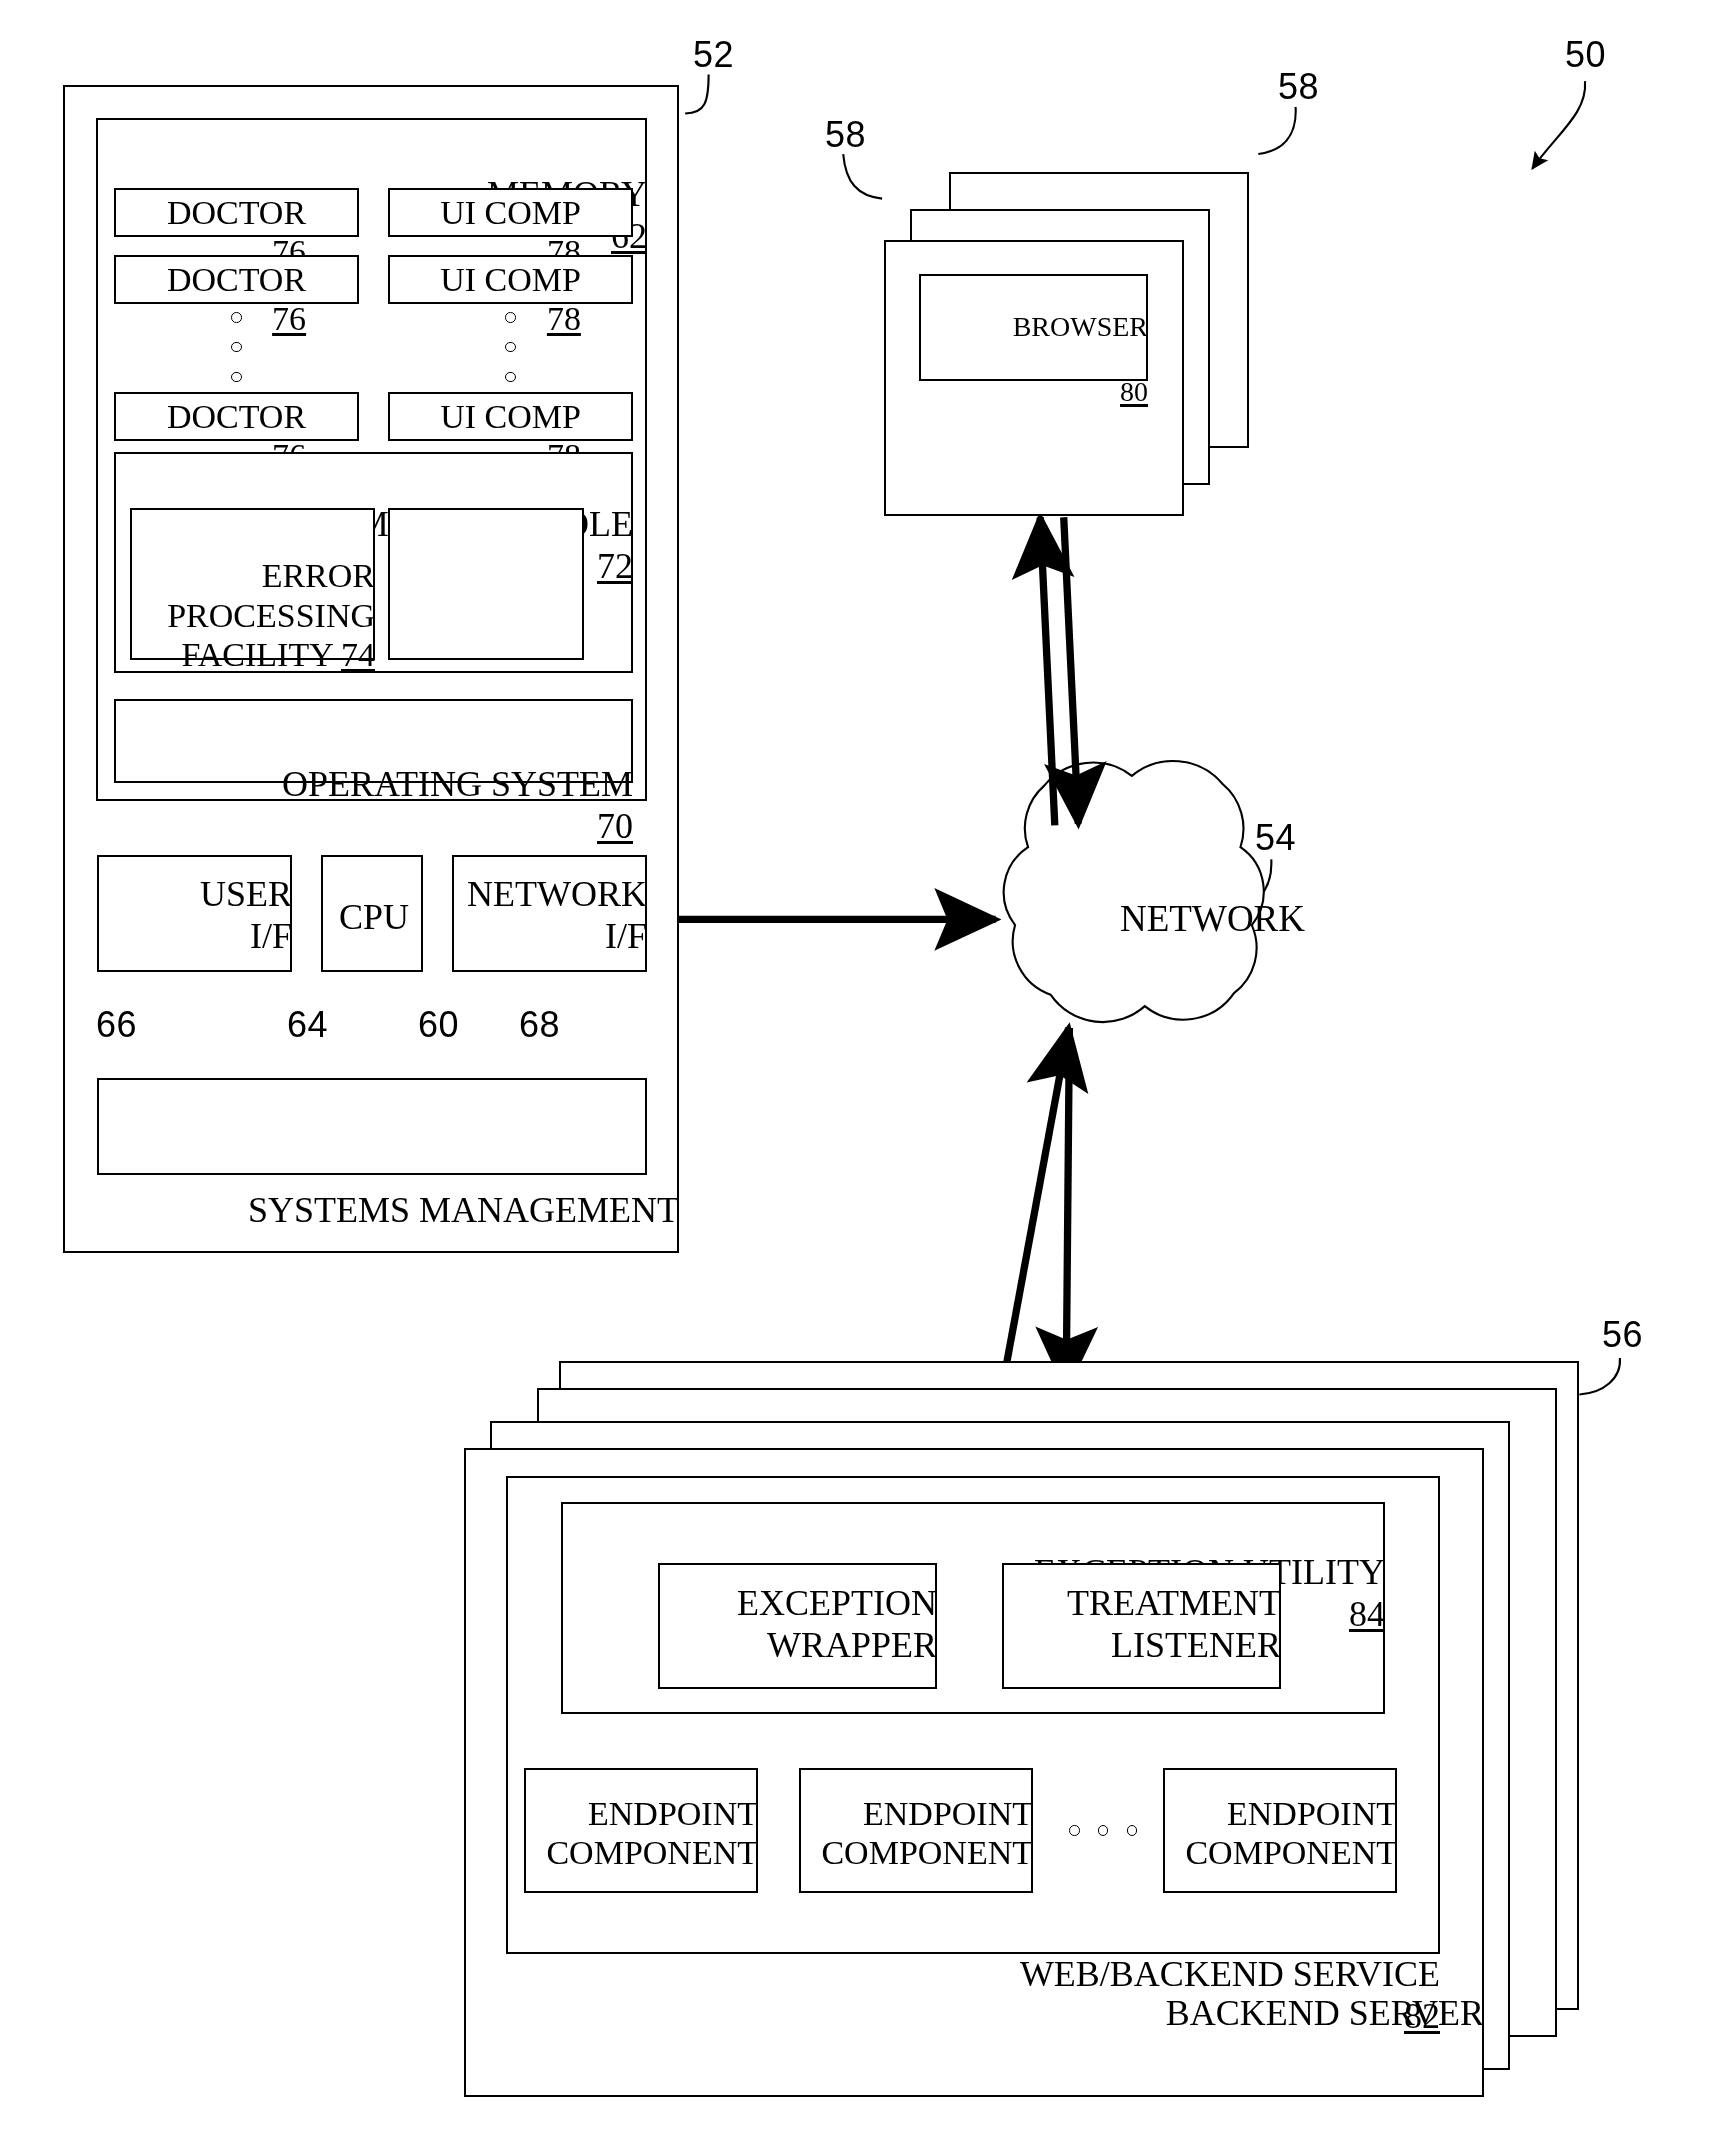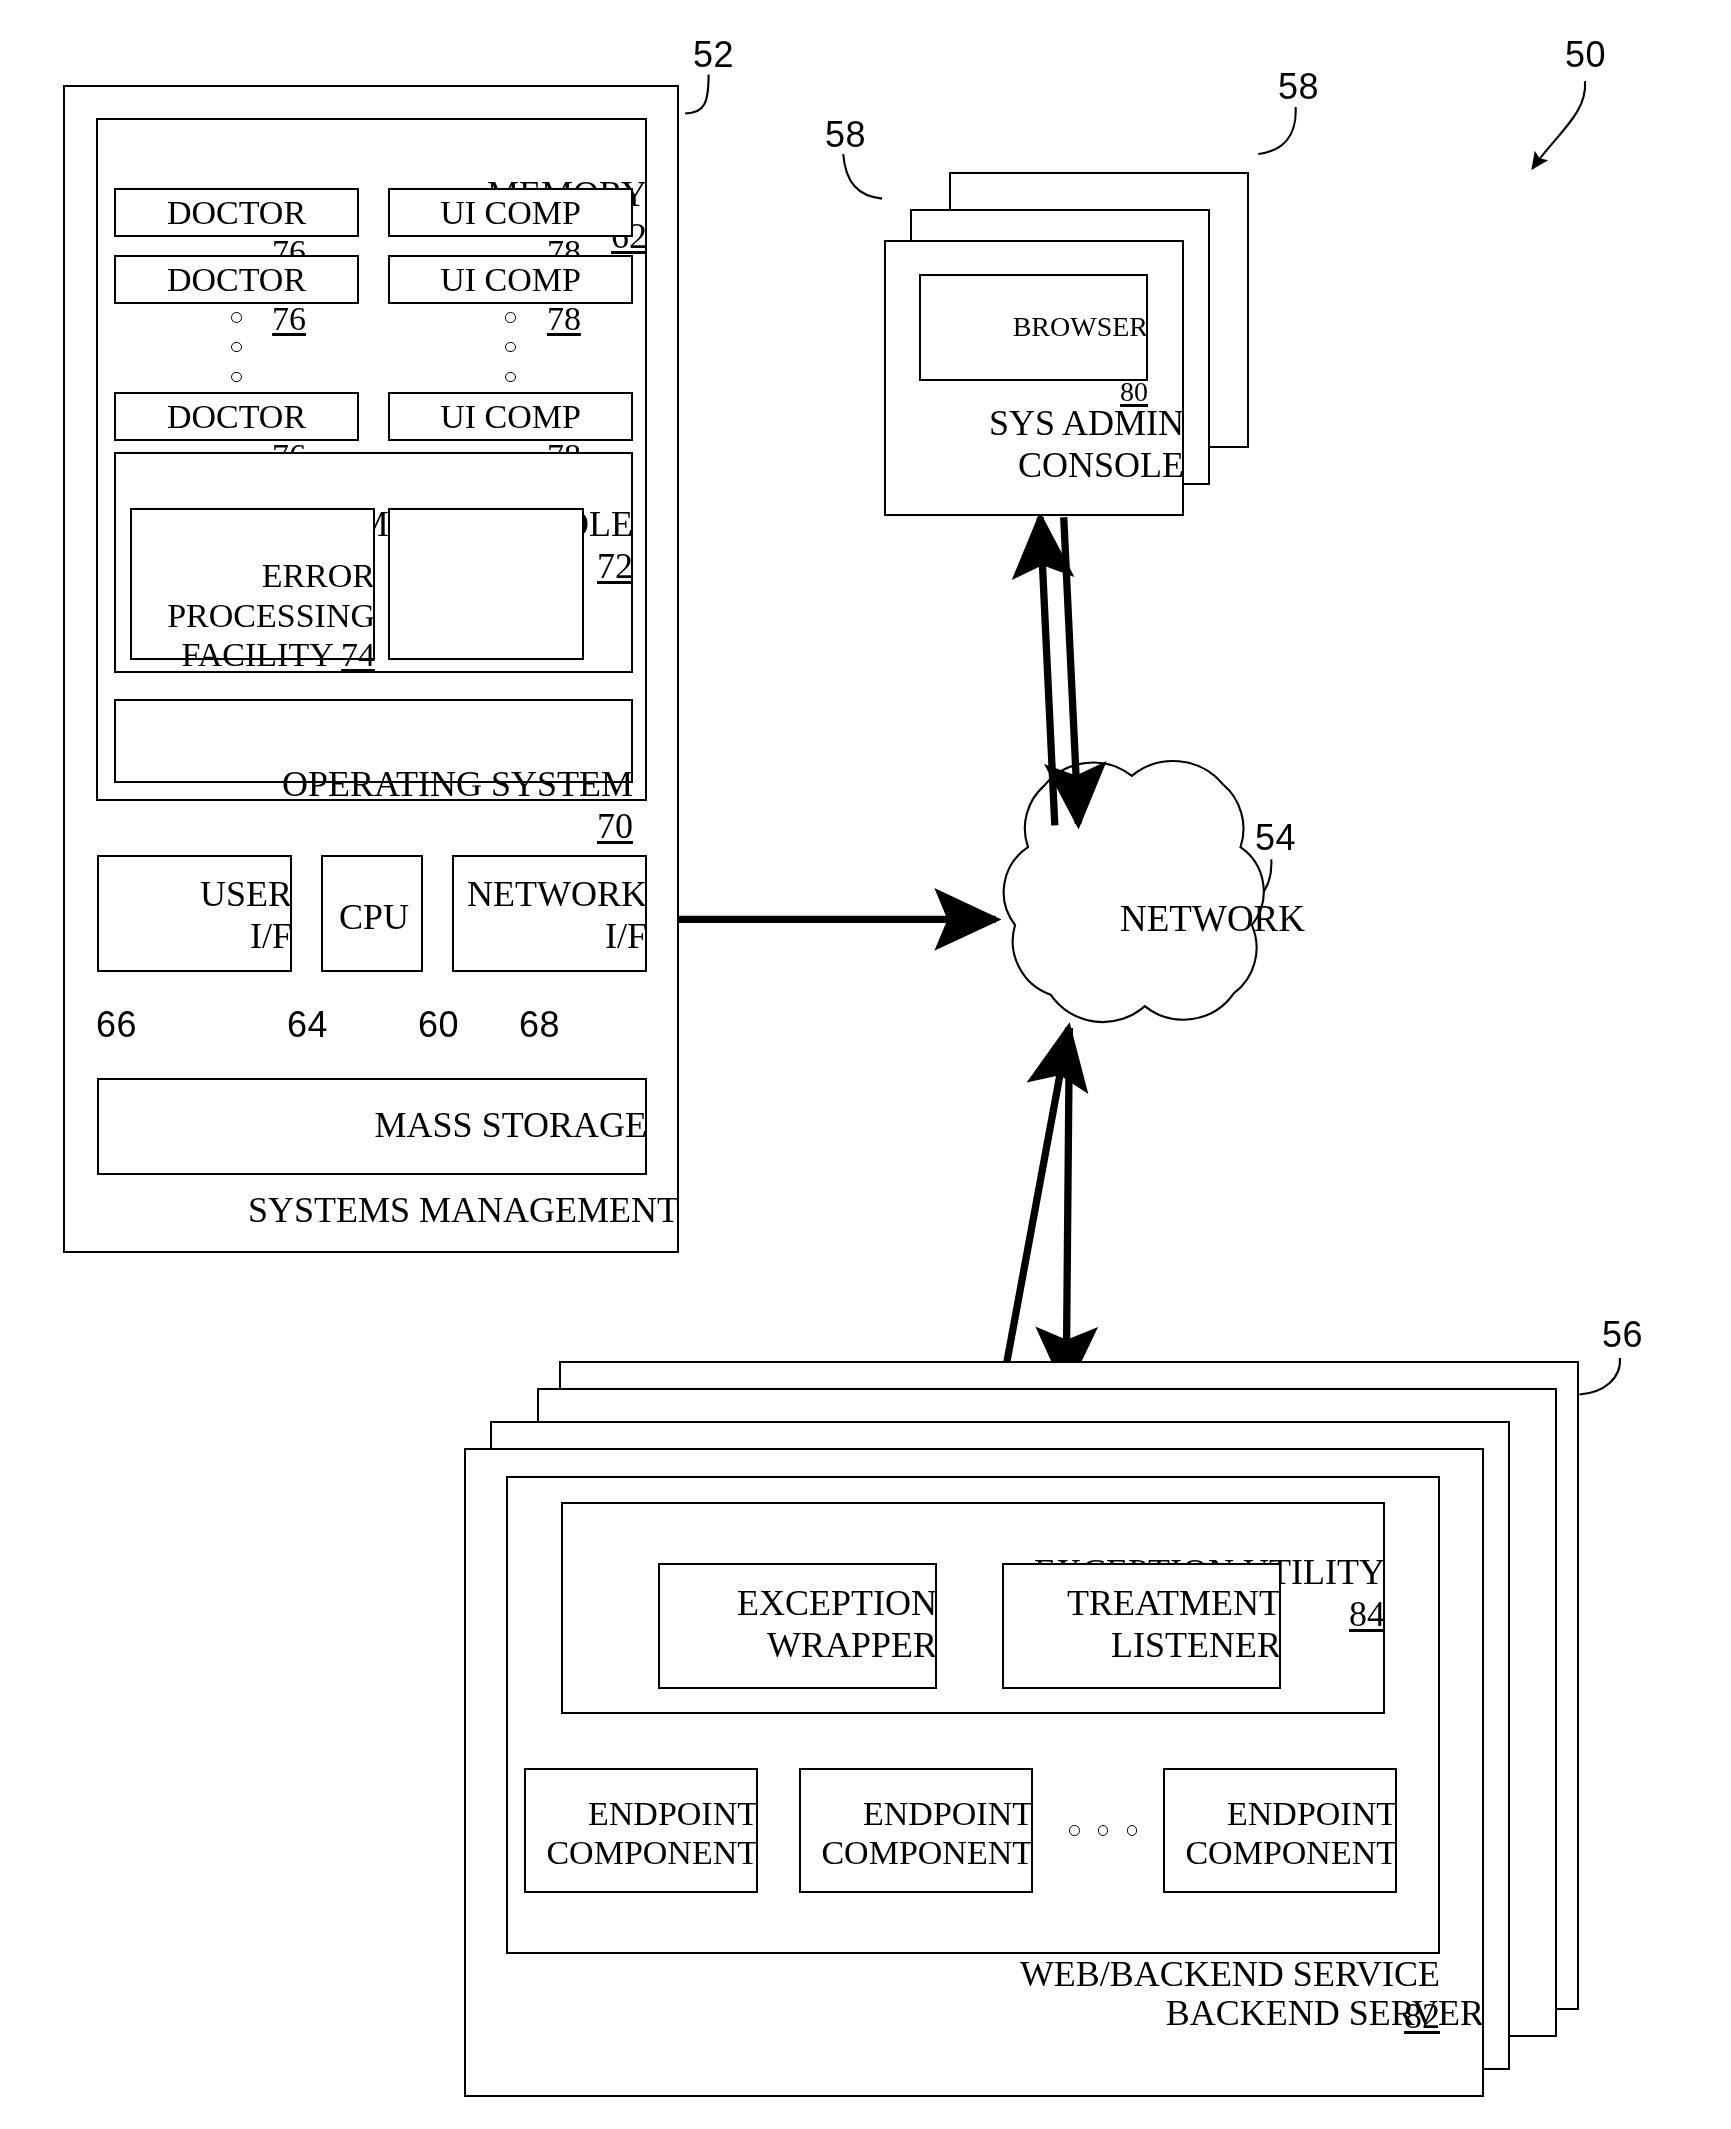--- a/index.html
+++ b/index.html
@@ -240,33 +240,30 @@
 I/F</div>
 
   <div class="box" style="left:321px; top:855px; width:102px; height:117px;"></div>
   <div class="lbl" style="left:321px; top:897px; width:88px; font-size:36px;">CPU</div>
 
   <div class="box" style="left:452px; top:855px; width:195px; height:117px;"></div>
   <div class="lbl" style="left:452px; top:874px; width:195px; font-size:36px;">NETWORK
 I/F</div>
 
   <div class="box" style="left:97px; top:1078px; width:550px; height:97px;"></div>
-  <div class="lbl" style="left:97px; top:1105px; width:550px; font-size:36px;">MASS STORAGE</div>
 
   <div class="box" style="left:949px; top:172px; width:300px; height:276px; z-index:1;"></div>
   <div class="box" style="left:910px; top:209px; width:300px; height:276px; z-index:2;"></div>
   <div class="box" style="left:884px; top:240px; width:300px; height:276px; z-index:3;"></div>
 
   <div class="box" style="left:919px; top:274px; width:229px; height:107px; z-index:4;"></div>
   <div class="lbl" style="left:919px; top:279px; width:229px; font-size:28px; z-index:5;">
     <span>BROWSER</span><br>
     <span class="u">80</span>
   </div>
-  <div class="lbl" style="left:884px; top:403px; width:300px; font-size:36px; z-index:5;">SYS ADMIN
-CONSOLE</div>
 
   <div class="lbl" style="left:997px; top:898px; width:308px; font-size:37px;">NETWORK</div>
 
   <div class="box" style="left:559px; top:1361px; width:1020px; height:649px; z-index:1;"></div>
   <div class="box" style="left:537px; top:1388px; width:1020px; height:649px; z-index:2;"></div>
   <div class="box" style="left:490px; top:1421px; width:1020px; height:649px; z-index:3;"></div>
   <div class="box" style="left:464px; top:1448px; width:1020px; height:649px; z-index:4;"></div>
   <div class="lbl" style="left:464px; top:1993px; width:1020px; font-size:36px; z-index:6;">BACKEND SERVER</div>
 
   <div class="box" style="left:506px; top:1476px; width:934px; height:478px; z-index:5;"></div>

